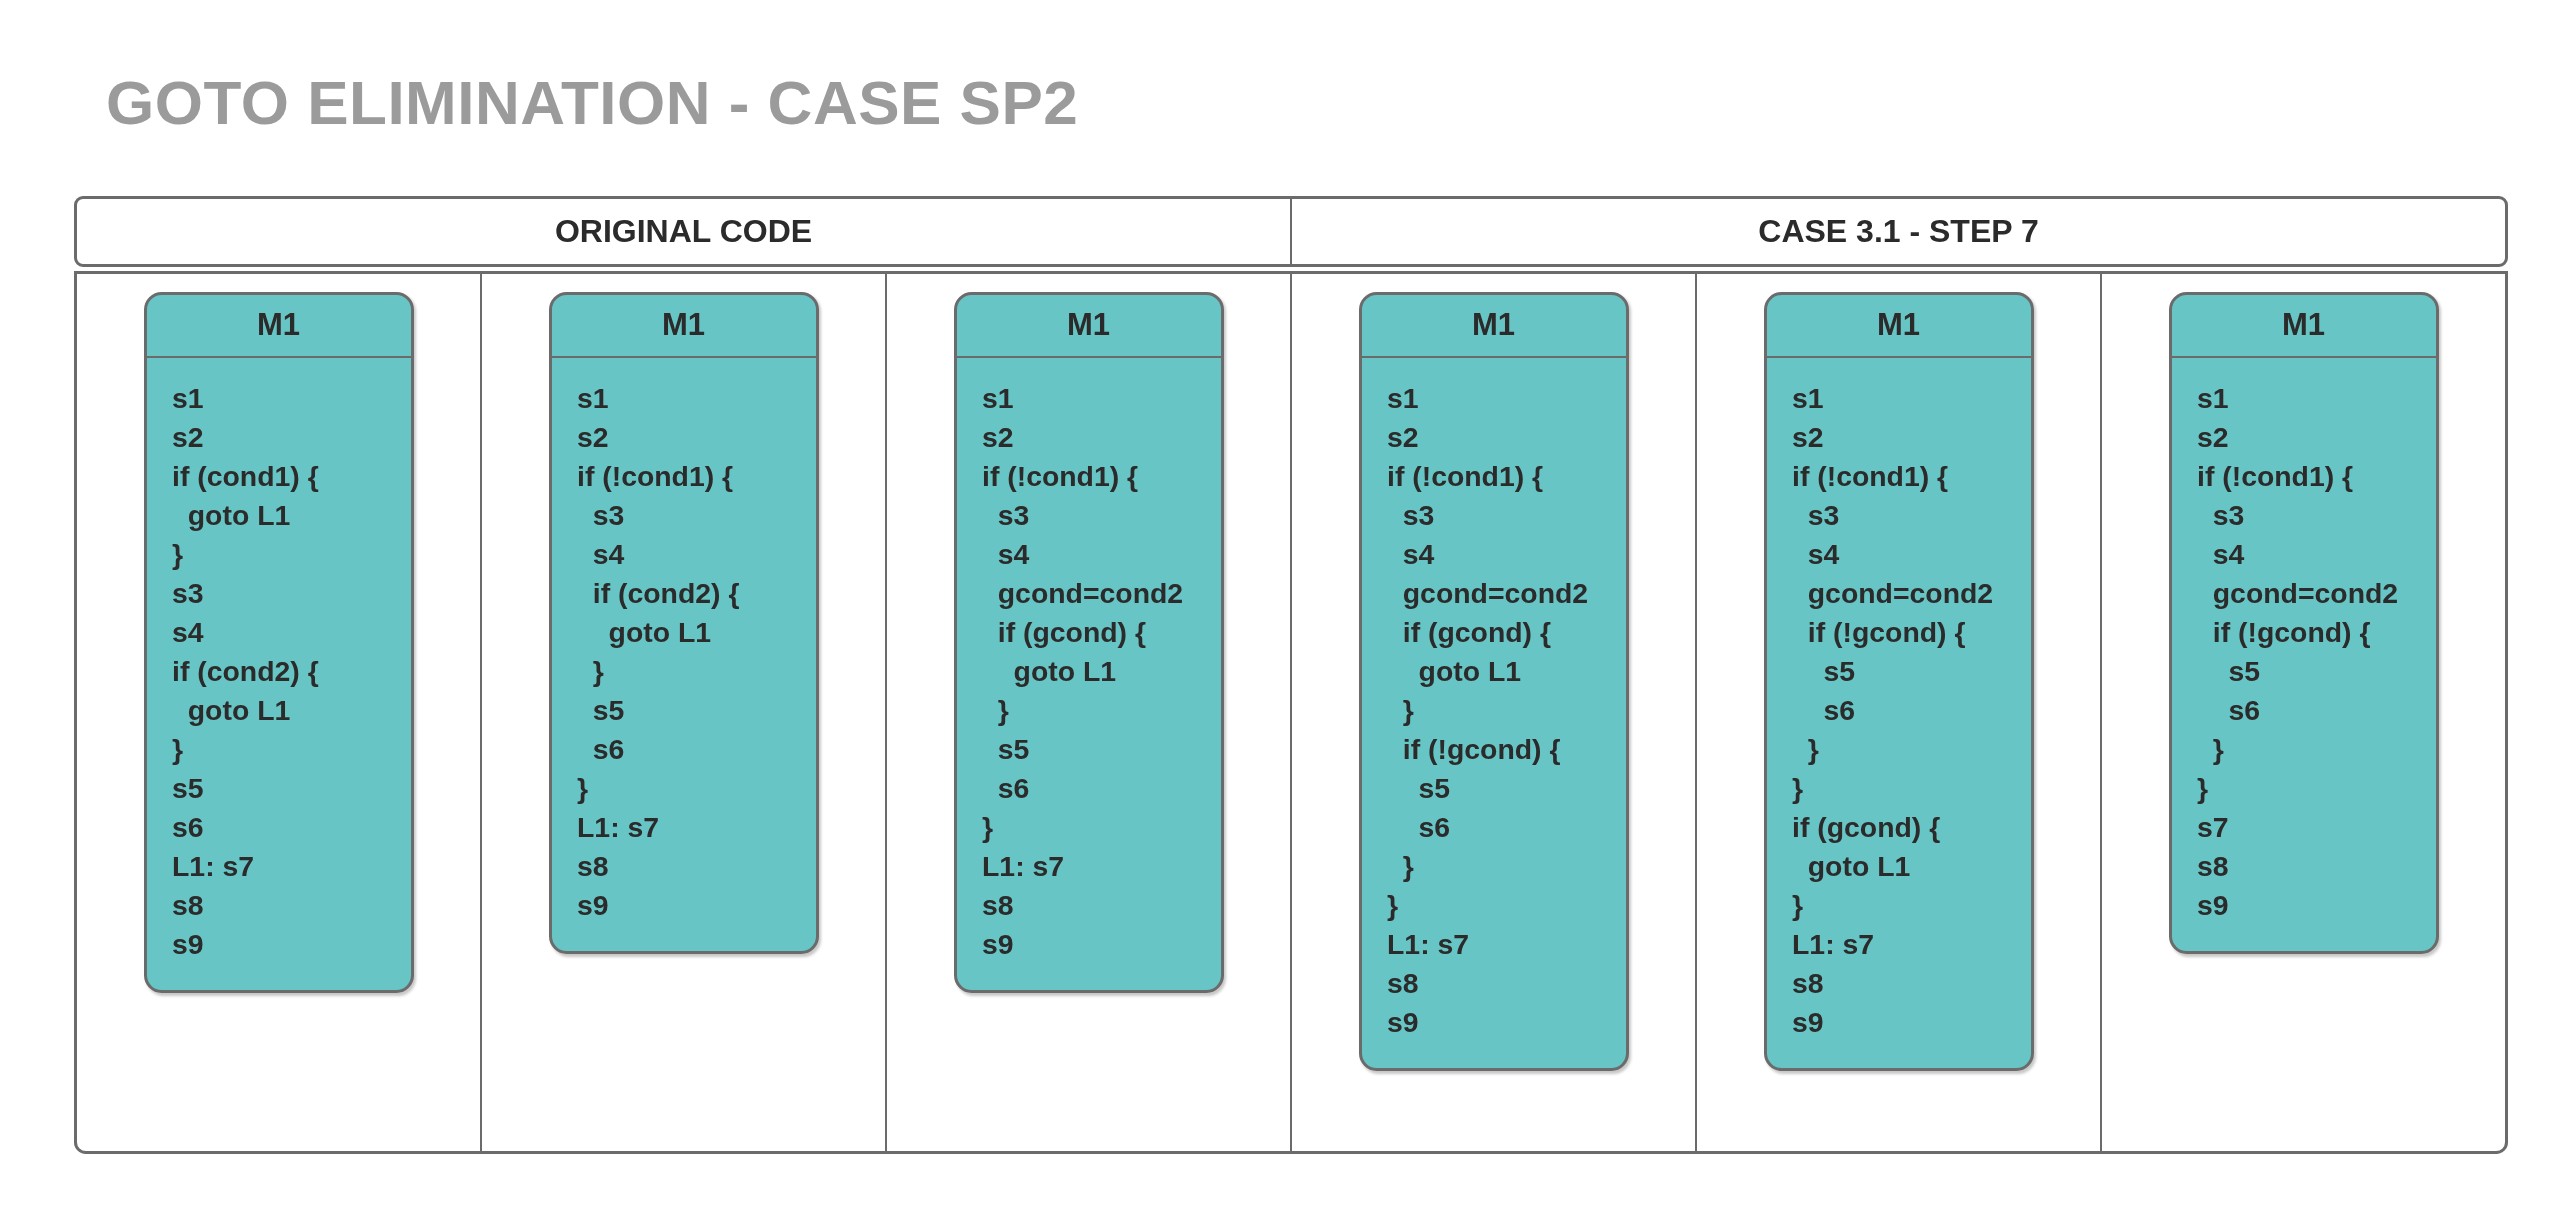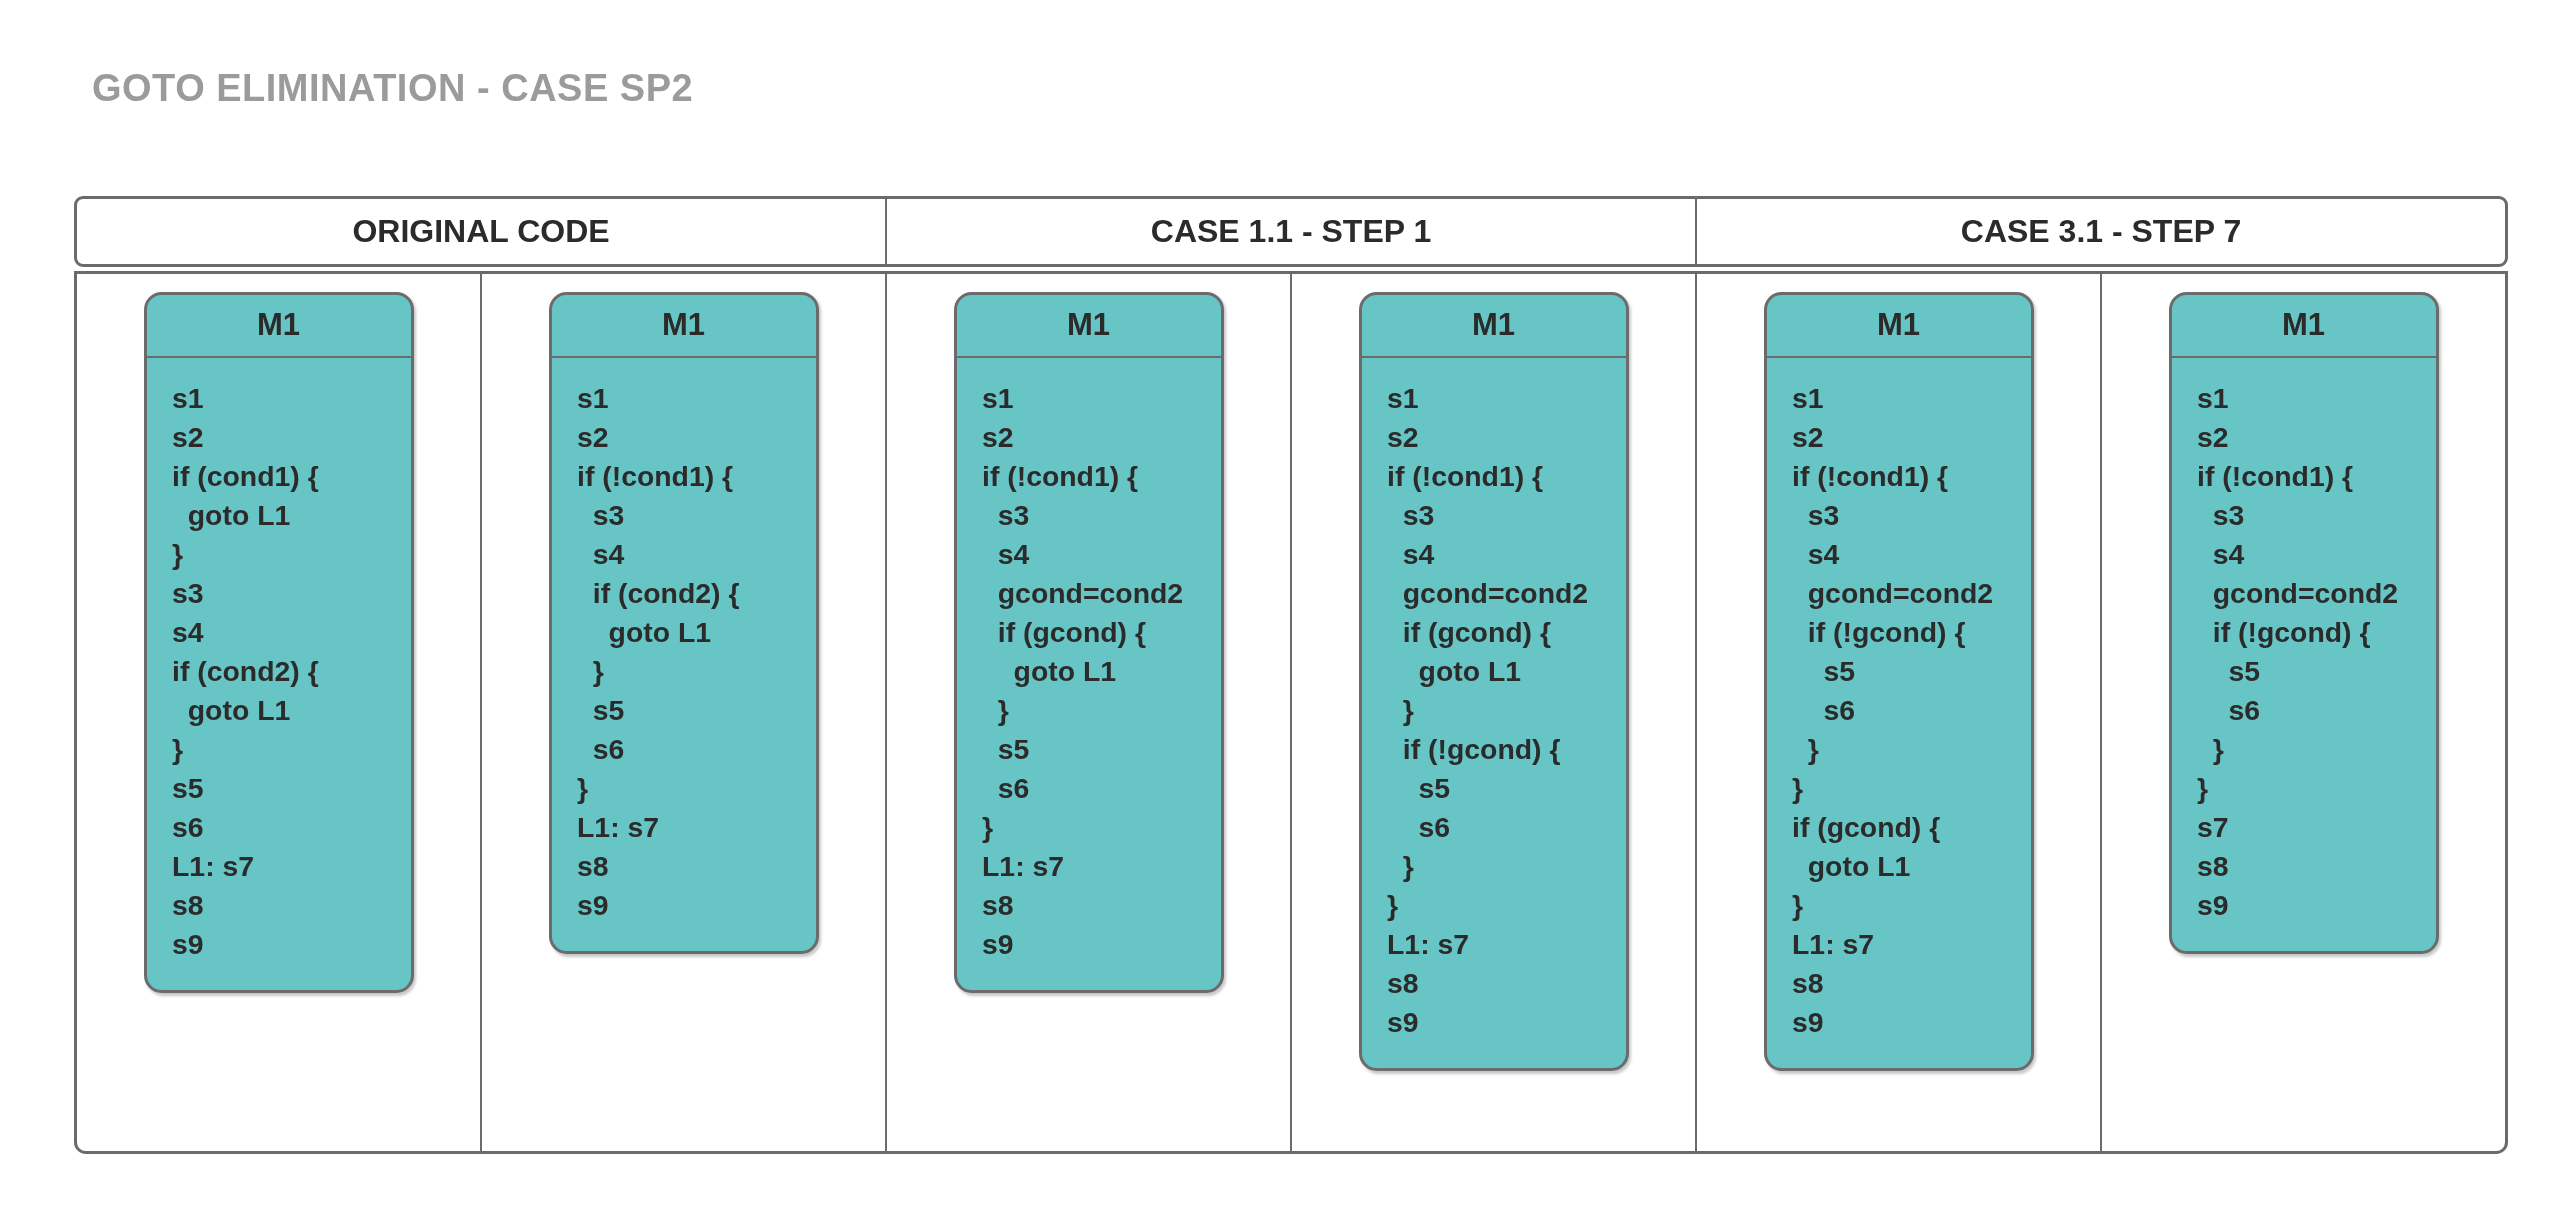--- a/index.html
+++ b/index.html
@@ -9,23 +9,23 @@
   }
   body {
     width: 2576px;
     height: 1229px;
     font-family: "Liberation Sans", sans-serif;
     overflow: hidden;
   }
 
   #page-title {
     position: absolute;
-    left: 92px;
+    left: 106px;
     top: 67px;
-    font-size: 38px;
+    font-size: 62px;
     font-weight: bold;
     color: #9b9b9b;
     letter-spacing: 0.5px;
     white-space: nowrap;
   }
 
   
   #comparison-table {
     position: absolute;
     left: 74px;
@@ -108,21 +108,20 @@
 </style>
 </head>
 <body>
 
 <div id="page-title">GOTO ELIMINATION - CASE SP2</div>
 
 <div id="comparison-table">
 
   <div id="header-row">
     <div class="header-cell">ORIGINAL CODE</div>
-    <div class="header-cell">CASE 1.1 - STEP 1</div>
     <div class="header-cell">CASE 3.1 - STEP 7</div>
   </div>
 
   <div id="body-row">
 
     <div class="body-cell">
       <div class="code-card">
         <div class="card-title">M1</div>
         <div class="card-body">
             <div class="code-line">s1</div>

